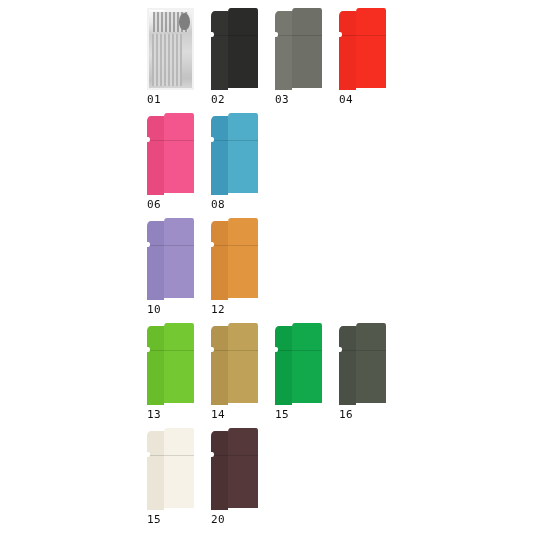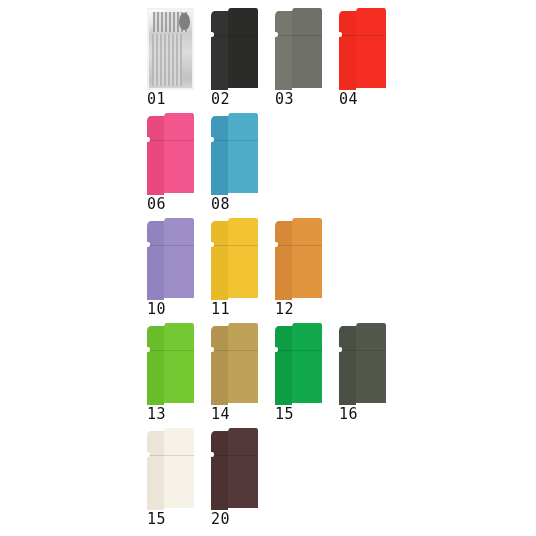--- a/index.html
+++ b/index.html
@@ -126,21 +126,21 @@
     height: 52px;
     background:
       repeating-linear-gradient(90deg, #9a9a9a 0px, #9a9a9a 2px, #c9c9c9 2px, #c9c9c9 4px);
     opacity: 0.9;
   }
 
   .swatch-label {
     position: absolute;
     left: 3px;
     top: 85px;
-    font-size: 15px;
+    font-size: 11px;
     line-height: 13px;
     color: #111111;
     letter-spacing: 0.5px;
     font-family: "DejaVu Sans Mono", "Liberation Mono", monospace;
   }
 </style>
 </head>
 <body>
 
 <div class="swatch-grid" id="grid">
@@ -209,29 +209,20 @@
         <div class="box">
           <div class="face-left" style="background: rgb(145, 131, 189);"></div>
           <div class="face-front" style="background: rgb(157, 142, 200);"></div>
           <div class="seam"></div>
           <div class="seam-notch"></div>
         </div>
         <div class="swatch-label">10</div>
       </div>
       <div class="swatch-cell">
         <div class="box">
-          <div class="face-left" style="background: rgb(232, 185, 40);"></div>
-          <div class="face-front" style="background: rgb(242, 196, 51);"></div>
-          <div class="seam"></div>
-          <div class="seam-notch"></div>
-        </div>
-        <div class="swatch-label">11</div>
-      </div>
-      <div class="swatch-cell">
-        <div class="box">
           <div class="face-left" style="background: rgb(214, 138, 56);"></div>
           <div class="face-front" style="background: rgb(226, 149, 63);"></div>
           <div class="seam"></div>
           <div class="seam-notch"></div>
         </div>
         <div class="swatch-label">12</div>
       </div>
     </div>
     <div class="swatch-row">
       <div class="swatch-cell">

